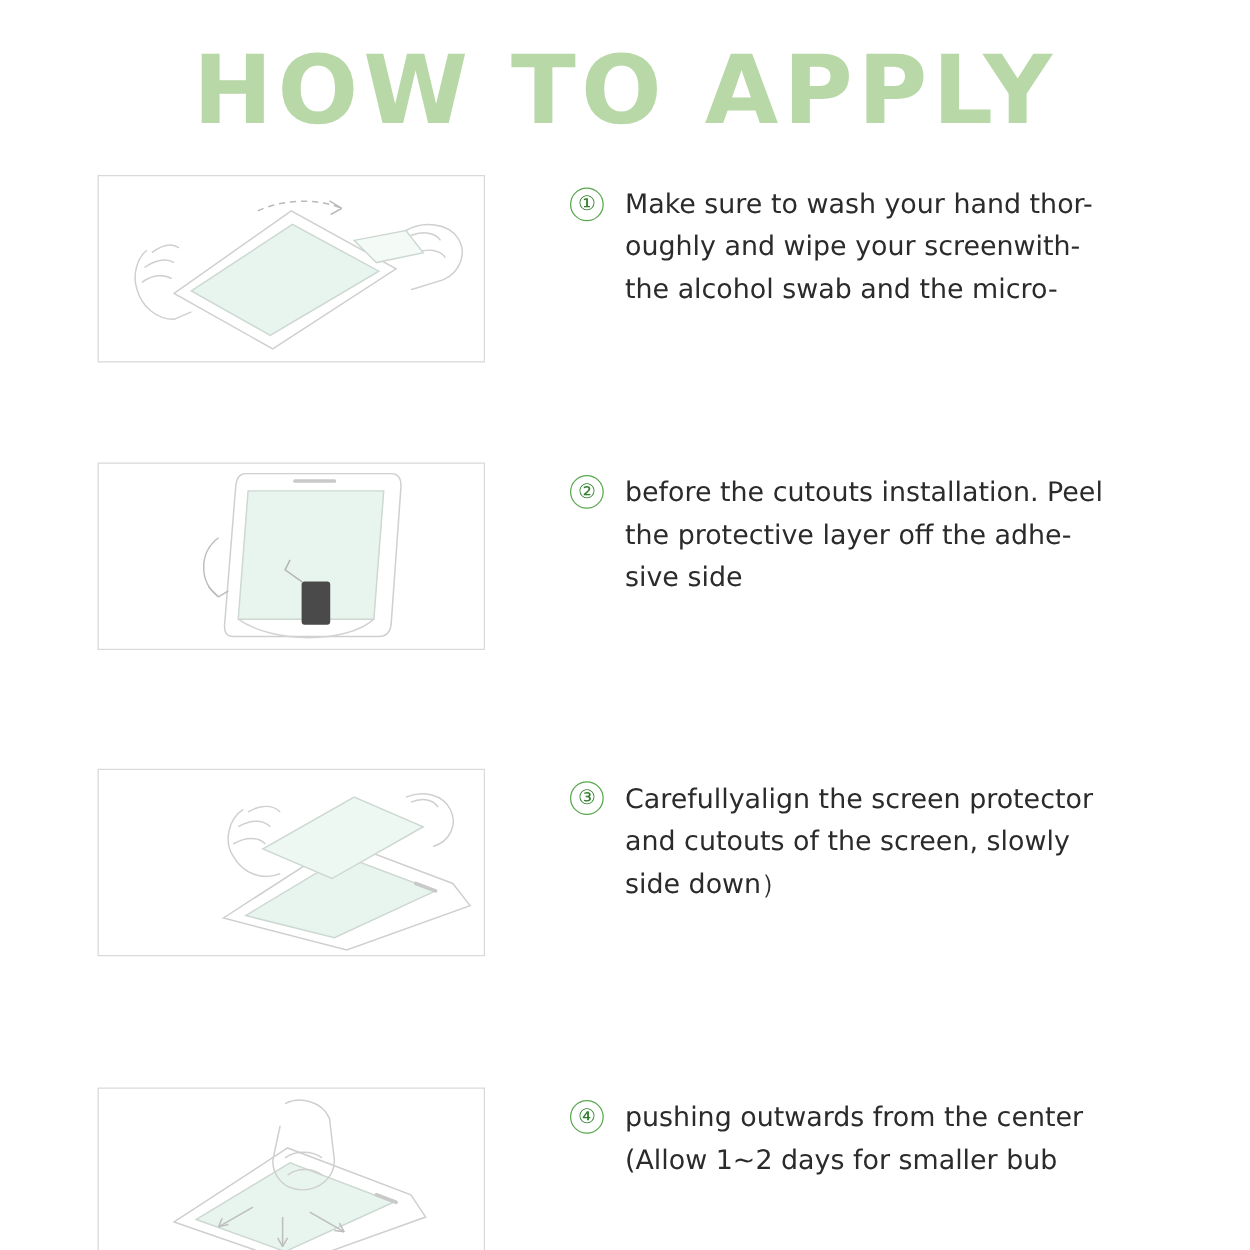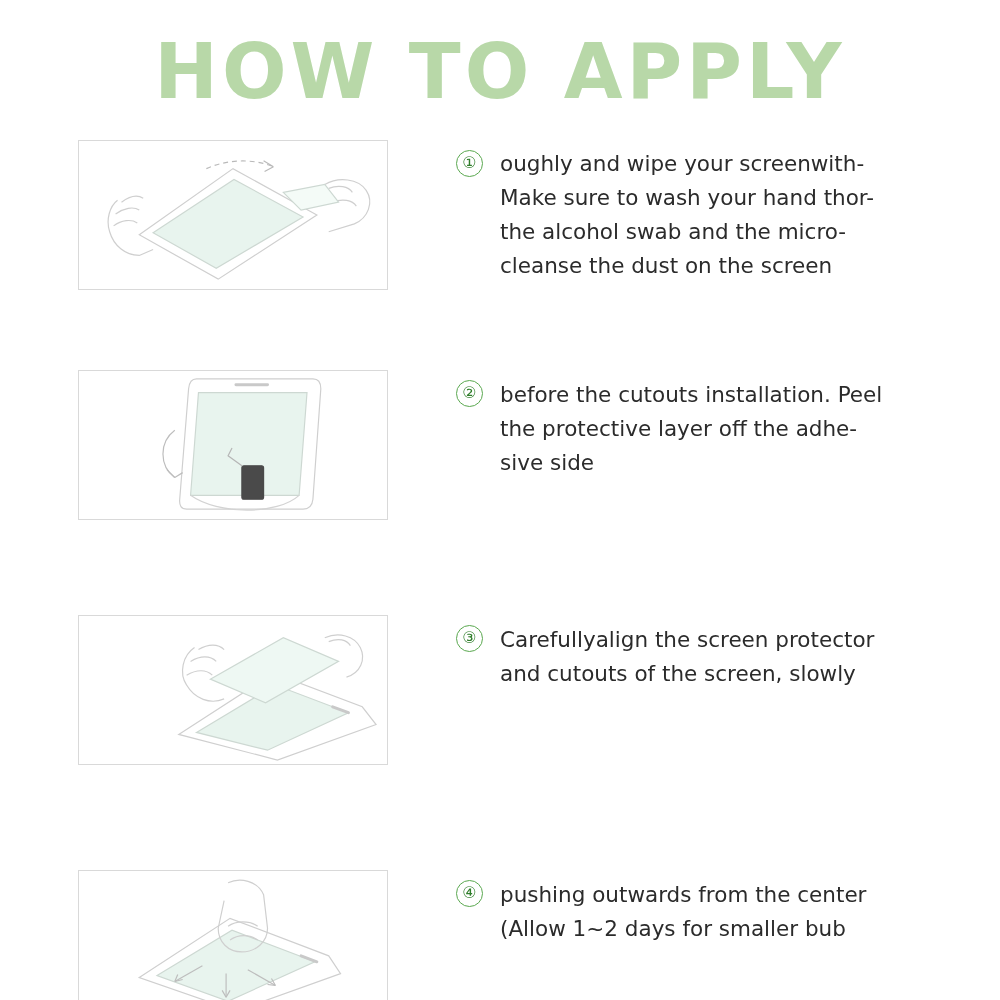--- a/index.html
+++ b/index.html
@@ -102,24 +102,23 @@
 
             <path d="M206 52 L248 44 L262 62 L224 70 Z" fill="#f4fbf7" stroke="#cdd8d2"></path>
 
             <path d="M128 28 C150 18 176 18 196 26" stroke="#b9b9b9" stroke-dasharray="5 4"></path>
             <path d="M196 26 L186 20 M196 26 L187 31" stroke="#b9b9b9"></path>
           </g>
         </svg>
       </div>
       <div class="step-text">
         <span class="num">①</span>
+        <div>Make sure to wash your hand thor-</div>
         <div>oughly and wipe your screenwith-</div>
-        <div>Make sure to wash your hand thor-</div>
         <div>the alcohol swab and the micro-</div>
-        <div>cleanse the dust on the screen</div>
       </div>
     </div>
 
     <div class="step s2">
       <div class="step-img">
         <svg viewBox="0 0 310 150" xmlns="http://www.w3.org/2000/svg">
           <g fill="none" stroke="#cfcfcf" stroke-width="1.2">
 
             <path d="M118 8 L236 8 Q244 8 244 18 L236 130 Q235 140 226 140 L108 140 Q100 140 101 130 L110 18 Q111 8 118 8 Z" fill="#ffffff"></path>
             <path d="M120 22 L230 22 L222 126 L112 126 Z" fill="#e8f4ee" stroke="#cdd8d2"></path>
@@ -162,20 +161,21 @@
             <path d="M108 60 C118 54 128 54 134 60"></path>
             <path d="M248 22 C262 16 278 20 284 32 C290 44 284 58 270 62"></path>
             <path d="M252 26 C262 22 270 24 274 30"></path>
           </g>
         </svg>
       </div>
       <div class="step-text">
         <span class="num">③</span>
         <div>Carefullyalign the screen protector</div>
         <div>and cutouts of the screen, slowly</div>
+        <div>side down）</div>
       </div>
     </div>
 
     <div class="step s4">
       <div class="step-img">
         <svg viewBox="0 0 310 150" xmlns="http://www.w3.org/2000/svg">
           <g fill="none" stroke="#cfcfcf" stroke-width="1.2">
 
             <path d="M60 108 L152 48 L252 86 L264 104 L158 142 Z" fill="#ffffff"></path>
             <path d="M78 106 L154 60 L238 92 L150 132 Z" fill="#e8f4ee" stroke="#cdd8d2"></path>

